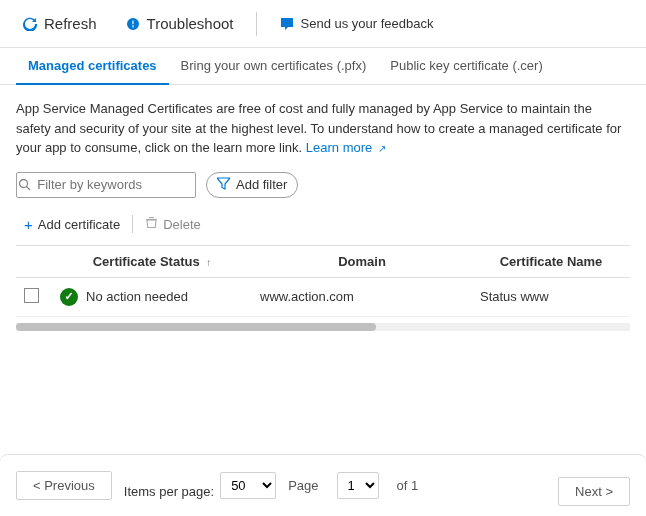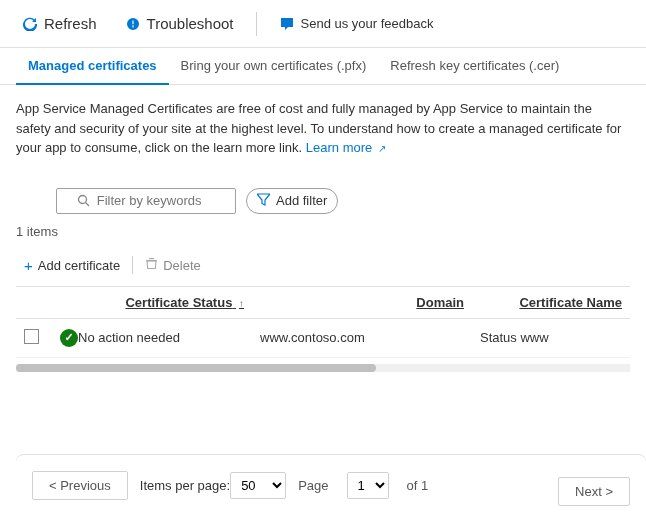--- a/index.html
+++ b/index.html
@@ -79,44 +79,43 @@
     }
 
     
     .content {
       padding: 14px 16px;
     }
     .description {
       font-size: 13px;
       line-height: 1.5;
       color: #333;
-      margin-bottom: 30px;
+      margin-bottom: 14px;
     }
     .learn-more {
       color: #0078d4;
       text-decoration: none;
     }
 
     
     .filter-row {
       display: flex;
       align-items: center;
       gap: 10px;
       margin-bottom: 10px;
     }
     .filter-input-wrap {
       display: flex;
       align-items: center;
       border: 1px solid #a0a0a0;
       border-radius: 2px;
-      padding: 4px 20px;
+      padding: 4px 0;
       gap: 6px;
       width: 180px;
       background: #fff;
-      margin-left: 40px;
     }
     .filter-input {
       border: none;
       outline: none;
       font-size: 13px;
       width: 100%;
       color: #888;
     }
     .add-filter-btn {
       display: flex;
@@ -173,42 +172,41 @@
       margin-top: 0;
     }
     table {
       width: 100%;
       border-collapse: collapse;
     }
     thead tr {
       border-bottom: 1px solid #e0e0e0;
     }
     th {
-      text-align: right;
+      text-align: center;
       padding: 8px 8px;
       font-weight: 600;
       font-size: 13px;
       color: #333;
-      text-decoration: underline;
     }
     td {
       padding: 10px 8px;
       font-size: 13px;
       color: #333;
       border-bottom: 1px solid #f0f0f0;
     }
     .col-checkbox { width: 36px; }
     .col-status { width: 200px; }
     .col-domain { width: 220px; }
     .col-cert-name { }
 
     .status-cell {
       display: flex;
       align-items: center;
-      gap: 0;
+      gap: 8px;
     }
     .status-icon-green {
       width: 18px;
       height: 18px;
       background: #107c10;
       border-radius: 50%;
       display: inline-flex;
       align-items: center;
       justify-content: center;
       flex-shrink: 0;
@@ -253,21 +251,21 @@
 
     
     .pagination {
       display: flex;
       align-items: center;
       justify-content: space-between;
       padding: 10px 16px;
       border-top: 1px solid #e0e0e0;
       position: absolute;
       bottom: 0;
-      left: 16px;
+      left: 0;
       right: 0;
       background: #fff;
       border-radius: 8px;
     }
     .pagination-left {
       display: flex;
       align-items: center;
       gap: 12px;
     }
     .pagination-right {
@@ -279,21 +277,22 @@
       border: 1px solid #d0d0d0;
       background: #fff;
       padding: 6px 16px;
       font-size: 13px;
       cursor: pointer;
       border-radius: 2px;
       color: #555;
     }
     .items-per-page {
       display: flex;
-      align-items: center;
+      align-items: flex-end;
+      gap: 6px;
       font-size: 13px;
     }
     .page-select {
       border: 1px solid #d0d0d0;
       border-radius: 2px;
       padding: 4px 6px;
       font-size: 13px;
       background: #fff;
     }
     .page-info {
@@ -336,21 +335,21 @@
 </div>
 
 <div class="tabs">
   <div class="tab active">
     <span>Managed certificates</span>
   </div>
   <div class="tab">
     <span>Bring your own certificates (.pfx)</span>
   </div>
   <div class="tab">
-    <span>Refresh key certificates (.cer)</span>
+    <span>Public key certificate (.cer)</span>
   </div>
 </div>
 
 <div class="content">
   <p class="description">
     <span>App Service Managed Certificates are free of cost and fully managed by App Service to maintain the safety and security of your site at the highest level. To understand how to create a managed certificate for your app to consume, click on the learn more link.</span>
     <a href="#" class="learn-more">
       <span>Learn more</span>
       <span style="font-size:10px;margin-left:2px;">↗</span>
     </a>
@@ -369,23 +368,20 @@
     <button class="add-filter-btn">
       <span>
         <svg width="13" height="13" viewBox="0 0 13 13">
           <path d="M0 1h13L8 7v5l-3-1.5V7L0 1z" fill="none" stroke="#0078d4" stroke-width="1.2"></path>
         </svg>
       </span>
       <span>Add filter</span>
     </button>
   </div>
 
-  <div class="items-count">
-    <span>1 items</span>
-  </div>
 
   <div class="action-bar">
     <button class="action-btn">
       <span style="font-size:15px;color:#0078d4;">+</span>
       <span>Add certificate</span>
     </button>
     <div class="action-divider"></div>
     <button class="action-btn delete-btn">
       <span>
         <svg width="13" height="13" viewBox="0 0 13 13">
@@ -420,21 +416,21 @@
           <td class="col-checkbox">
             <span class="row-checkbox"></span>
           </td>
           <td class="col-status">
             <div class="status-cell">
               <span class="status-icon-green"></span>
               <span>No action needed</span>
             </div>
           </td>
           <td class="col-domain">
-            <span>www.contoso.com</span>
+            <span>www.action.com</span>
           </td>
           <td class="col-cert-name">
             <span>Status www</span>
           </td>
         </tr>
       </tbody>
     </table>
   </div>
 
   <div class="scrollbar-track">

